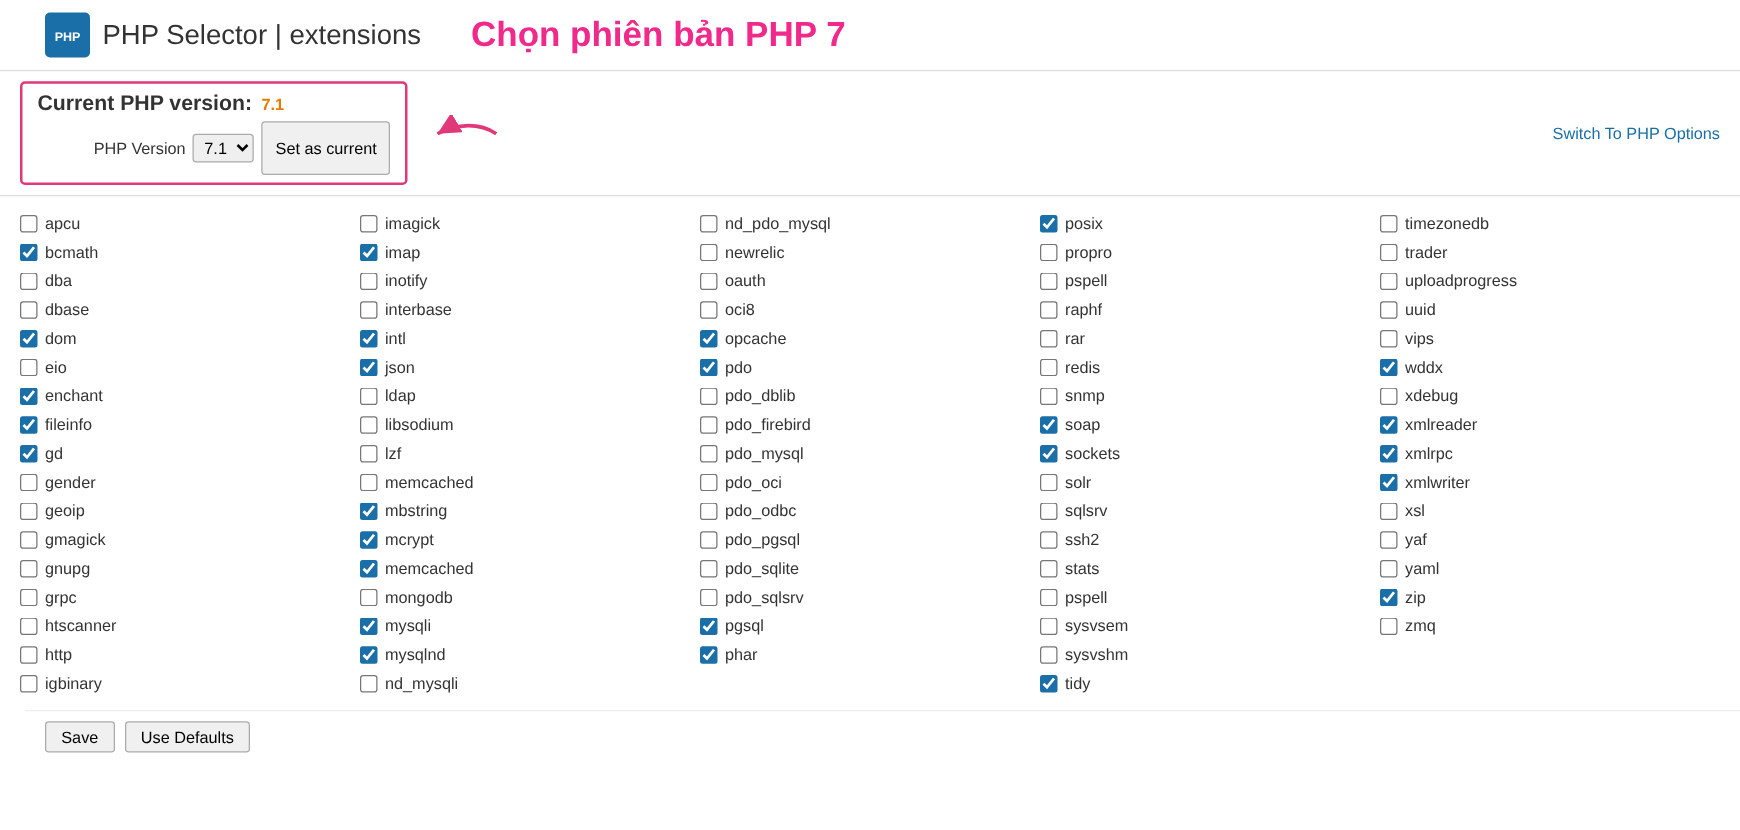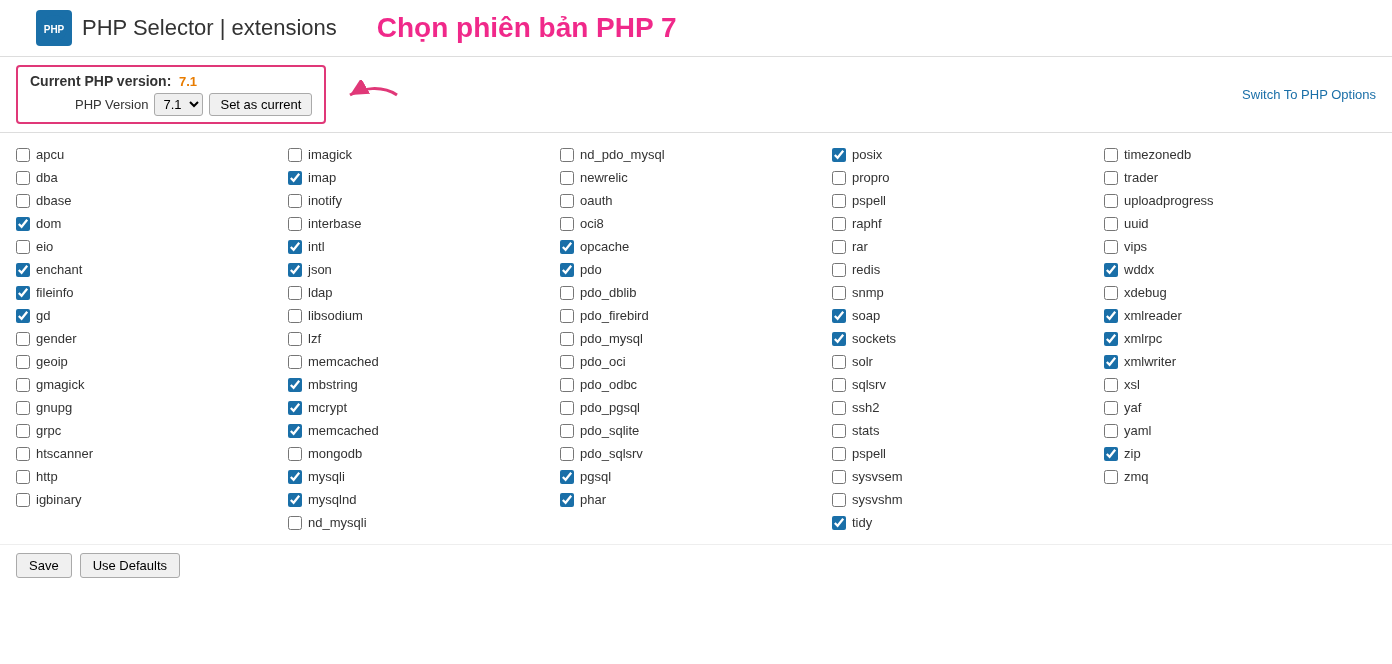--- a/index.html
+++ b/index.html
@@ -53,21 +53,21 @@
     .current-version-box {
       border: 2px solid #e03878;
       border-radius: 4px;
       padding: 6px 12px;
       display: inline-flex;
       flex-direction: column;
       gap: 4px;
     }
     .current-version-label {
       font-weight: bold;
-      font-size: 14px;
+      font-size: 17px;
     }
     .current-version-value {
       color: #e87c00;
       font-weight: bold;
     }
     .version-controls {
       display: flex;
       align-items: center;
       gap: 6px;
       margin-left: 45px;
@@ -75,21 +75,21 @@
     .version-label {
       font-size: 13px;
     }
     .version-select {
       padding: 2px 4px;
       font-size: 13px;
       border: 1px solid #aaa;
       border-radius: 3px;
     }
     .set-current-btn {
-      padding: 3px 10px;
+      padding: 13px 10px;
       font-size: 13px;
       border: 1px solid #aaa;
       border-radius: 3px;
       background: #f0f0f0;
       cursor: pointer;
     }
 
     .switch-link {
       color: #1a6fa8;
       text-decoration: none;
@@ -122,20 +122,21 @@
     }
     .ext-label {
       font-size: 13px;
     }
 
     .footer-buttons {
       padding: 8px 16px;
       display: flex;
       gap: 8px;
       border-top: 1px solid #eee;
+      margin-left: 20px;
     }
     .footer-btn {
       padding: 4px 12px;
       font-size: 13px;
       border: 1px solid #aaa;
       border-radius: 3px;
       background: #f0f0f0;
       cursor: pointer;
     }
   </style>
@@ -188,20 +189,24 @@
   <a href="#" class="switch-link">Switch To PHP Options</a>
 </div>
 
 <div class="extensions-grid" id="extensions-grid">
 <div class="ext-column">
       <div class="ext-item">
         <input type="checkbox" class="ext-checkbox" style="">
         <span class="ext-label">apcu</span>
       </div>
       <div class="ext-item">
+        <input type="checkbox" class="ext-checkbox" checked="" style="">
+        <span class="ext-label">bcmath</span>
+      </div>
+      <div class="ext-item">
         <input type="checkbox" class="ext-checkbox" style="">
         <span class="ext-label">dba</span>
       </div>
       <div class="ext-item">
         <input type="checkbox" class="ext-checkbox" style="">
         <span class="ext-label">dbase</span>
       </div>
       <div class="ext-item">
         <input type="checkbox" class="ext-checkbox" checked="" style="">
         <span class="ext-label">dom</span>

